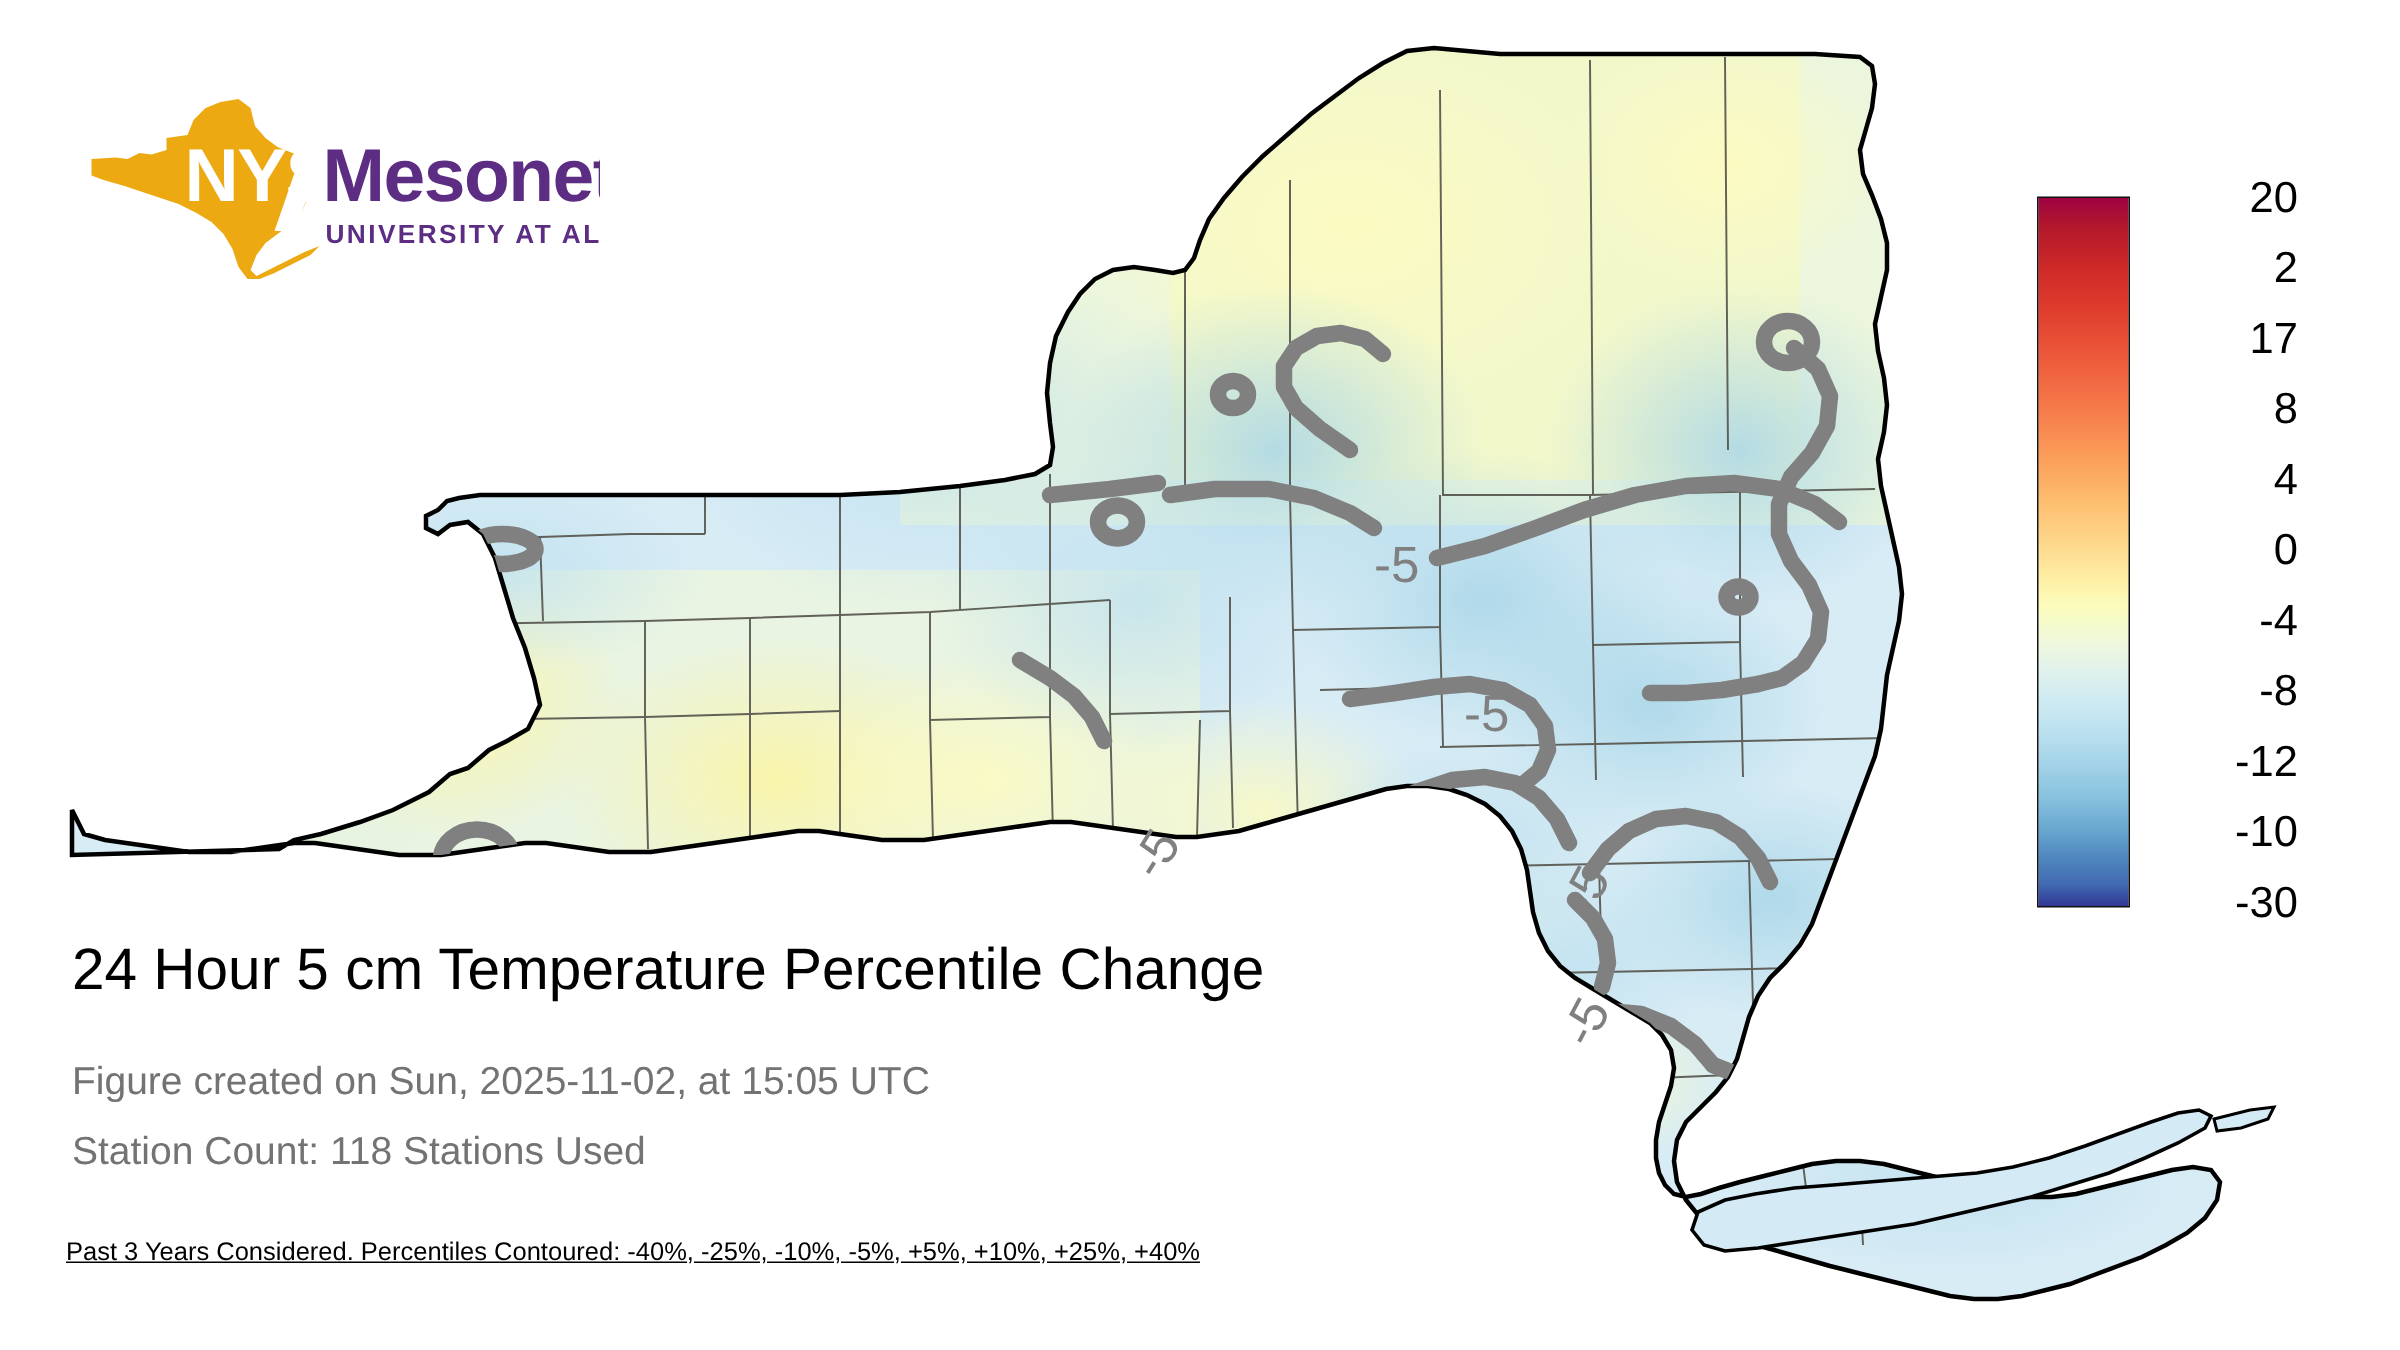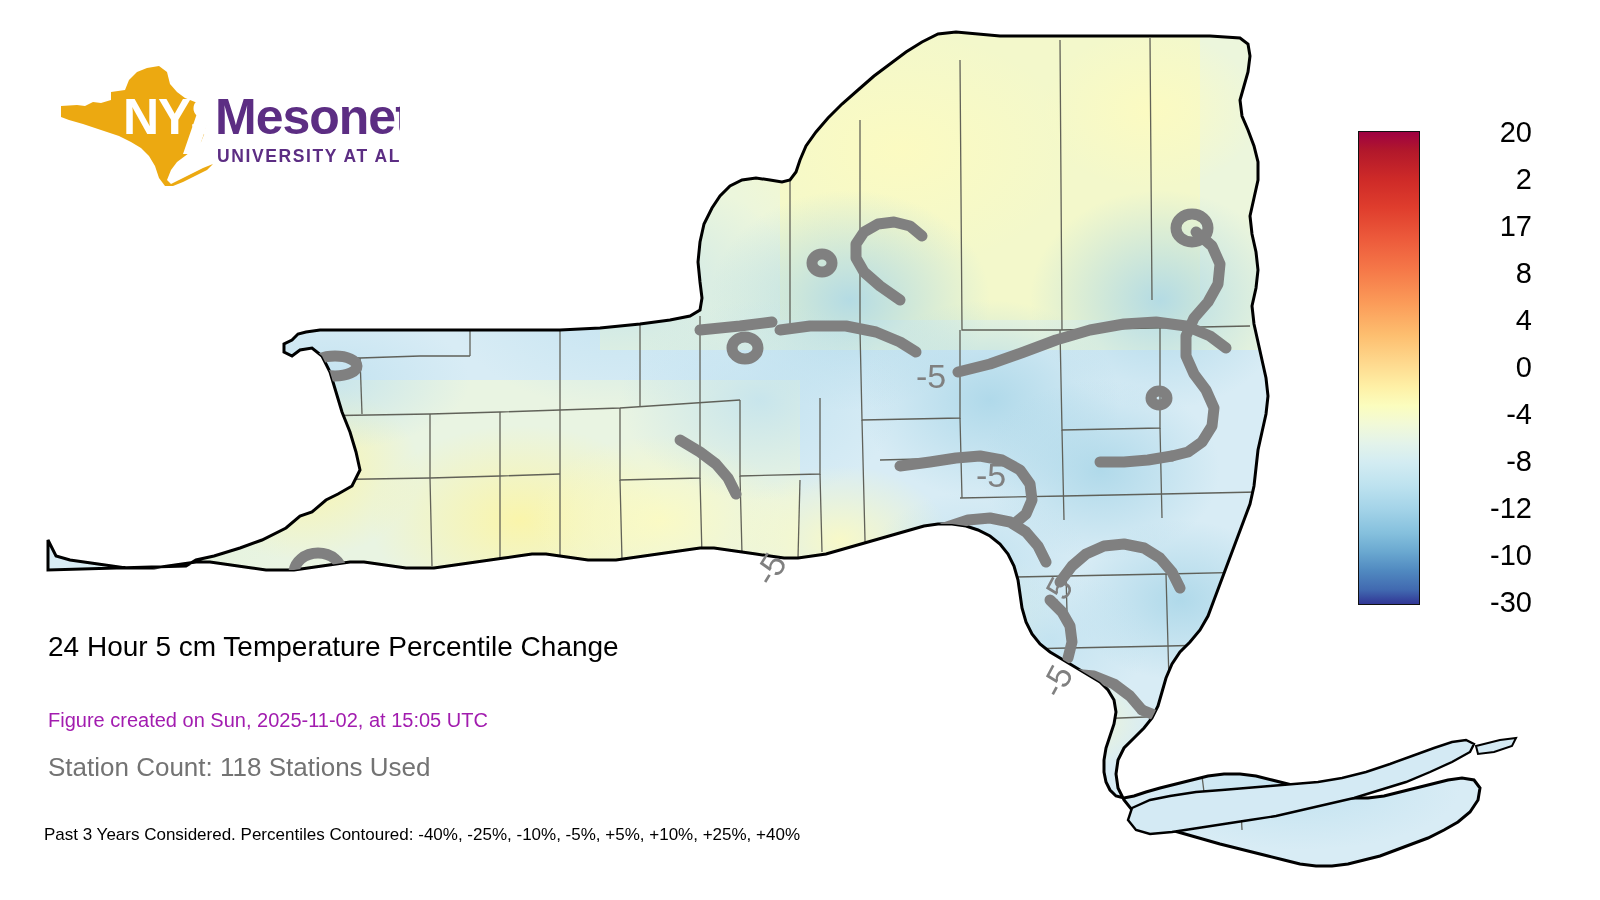--- a/index.html
+++ b/index.html
@@ -45,28 +45,28 @@
         #6aa8d0 89%,
         #5089c0 93%,
         #4169b0 97%,
         #313695 100%);}
   #colorbar-ticks{position:absolute;left:70px;top:0;width:112px;height:500px;}
   .cb-tick{position:absolute;left:0;width:104px;text-align:right;
       font-size:29px;line-height:29px;color:#000;
       font-family:"Liberation Sans",sans-serif;}
 
   
-  #title-text{position:absolute;left:48px;top:630px;font-size:28px;
+  #title-text{position:absolute;left:48px;top:630px;font-size:39px;
       line-height:34px;color:#000;white-space:nowrap;}
-  #created-text{position:absolute;left:48px;top:705px;font-size:20px;
-      line-height:30px;color:#a21caf;white-space:nowrap;}
+  #created-text{position:absolute;left:48px;top:705px;font-size:26px;
+      line-height:30px;color:#737373;white-space:nowrap;}
   #station-text{position:absolute;left:48px;top:752px;font-size:26px;
       line-height:30px;color:#737373;white-space:nowrap;}
   #footnote-text{position:absolute;left:44px;top:825px;font-size:17px;
-      line-height:20px;color:#000;white-space:nowrap;}
+      line-height:20px;color:#000;white-space:nowrap;text-decoration:underline;}
 
   .contour-label{font-family:"Liberation Sans",sans-serif;font-size:34px;
       font-weight:400;fill:#808080;}
 </style>
 </head>
 <body>
 
 <div id="logo">
   <svg width="345" height="125" viewBox="0 0 345 125" xmlns="http://www.w3.org/2000/svg">
     <g>

